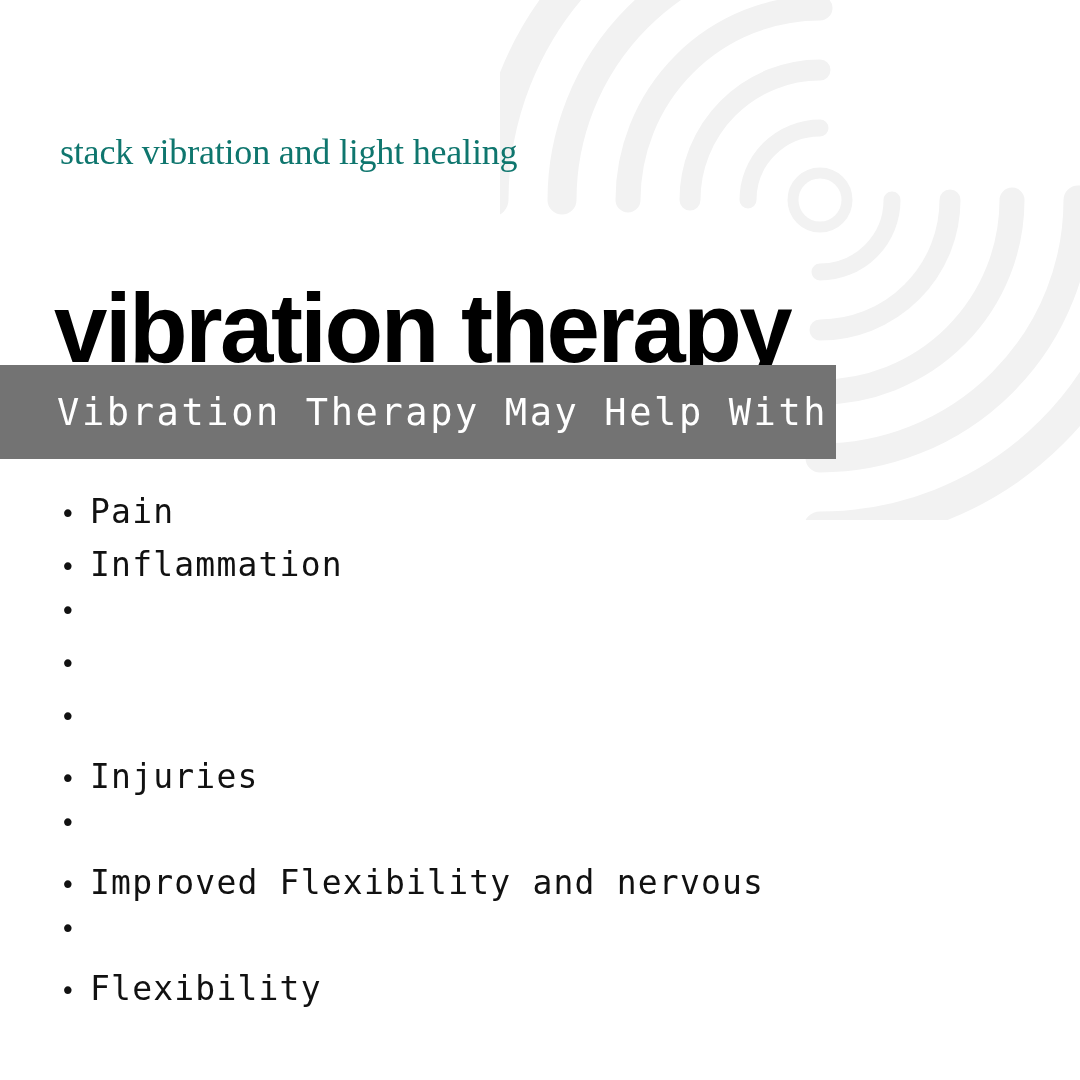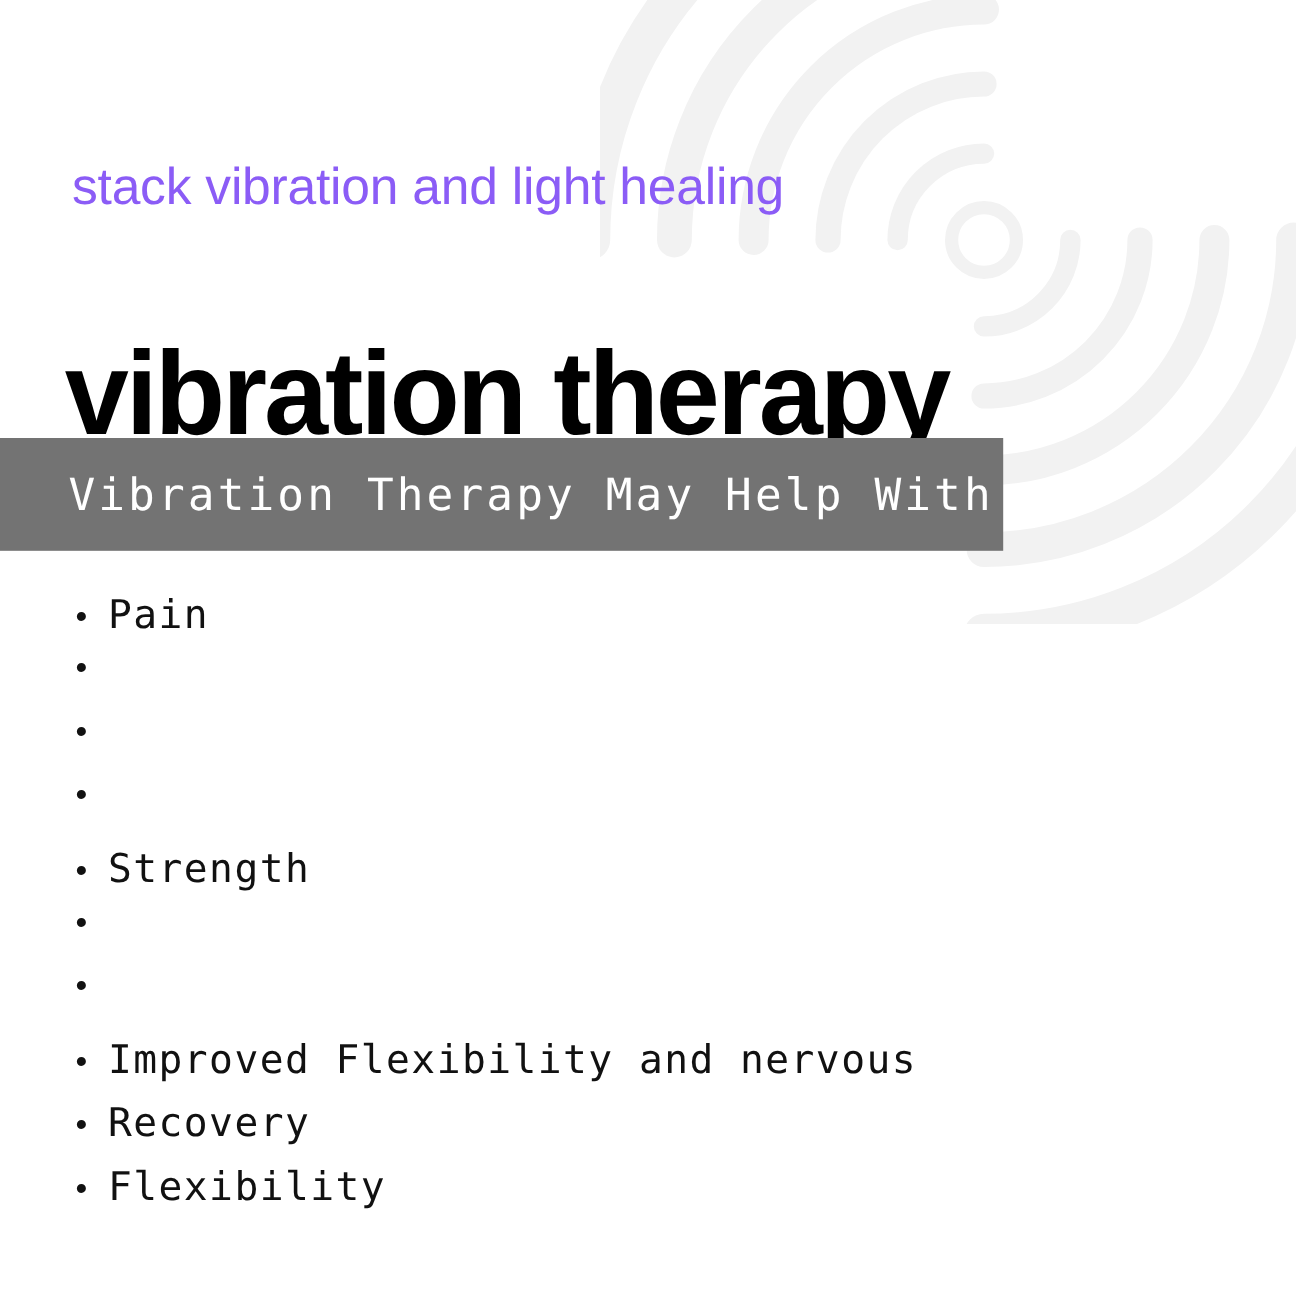--- a/index.html
+++ b/index.html
@@ -32,26 +32,26 @@
     display: block;
     width: 100%;
     height: 100%;
   }
 
   
   .eyebrow {
     position: absolute;
     left: 60px;
     top: 131px;
-    font-family: Liberation Sans, sans-serif;
+    font-family: Liberation Serif, serif;
     font-weight: 400;
-    font-size: 43px;
+    font-size: 36px;
     line-height: 1.2;
     letter-spacing: -0.2px;
-    color: #8b5cf6;
+    color: #0f766e;
     white-space: nowrap;
   }
 
   .headline {
     position: absolute;
     left: 54px;
     top: 212px;
     font-family: "Liberation Sans Narrow", "Liberation Sans", sans-serif;
     font-weight: 700;
     font-size: 99px;
@@ -149,44 +149,44 @@
     <span class="banner-text">Vibration Therapy May Help With:</span>
   </div>
 
   <ul id="benefits-list">
     <li>
       <span class="bullet">•</span>
       <span class="item-text">Pain</span>
     </li>
     <li>
       <span class="bullet">•</span>
+      <span class="item-text">Inflammation</span>
     </li>
     <li>
       <span class="bullet">•</span>
     </li>
     <li>
       <span class="bullet">•</span>
     </li>
     <li>
       <span class="bullet">•</span>
-      <span class="item-text">Strength</span>
     </li>
     <li>
       <span class="bullet">•</span>
+      <span class="item-text">Injuries</span>
     </li>
     <li>
       <span class="bullet">•</span>
     </li>
     <li>
       <span class="bullet">•</span>
       <span class="item-text">Improved Flexibility and nervous</span>
     </li>
     <li>
       <span class="bullet">•</span>
-      <span class="item-text">Recovery</span>
     </li>
     <li>
       <span class="bullet">•</span>
       <span class="item-text">Flexibility</span>
     </li>
   </ul>
 
 </div>
 
 </body></html>

